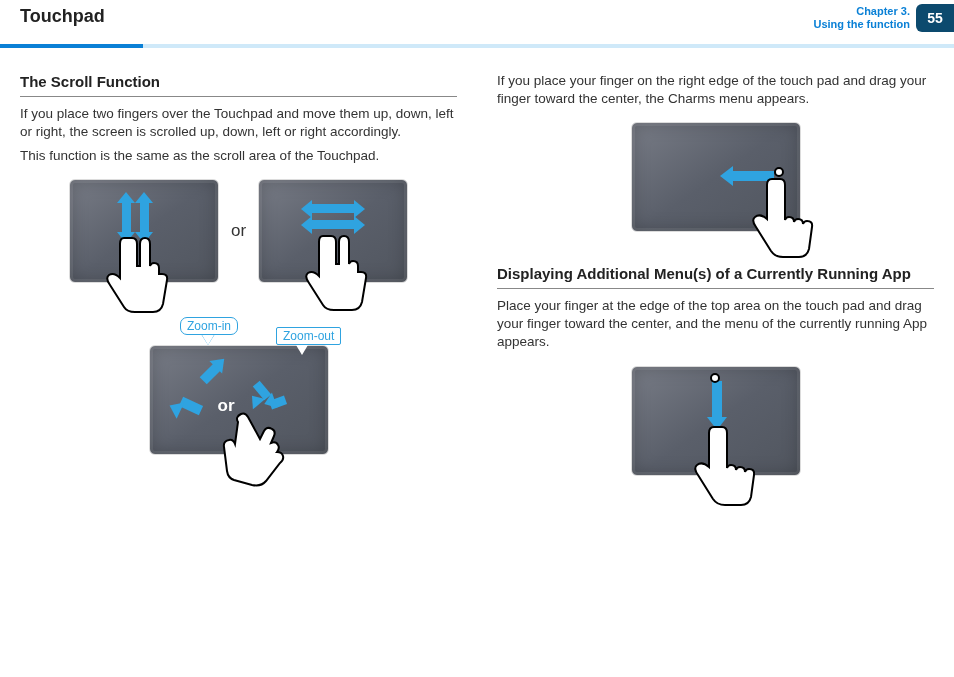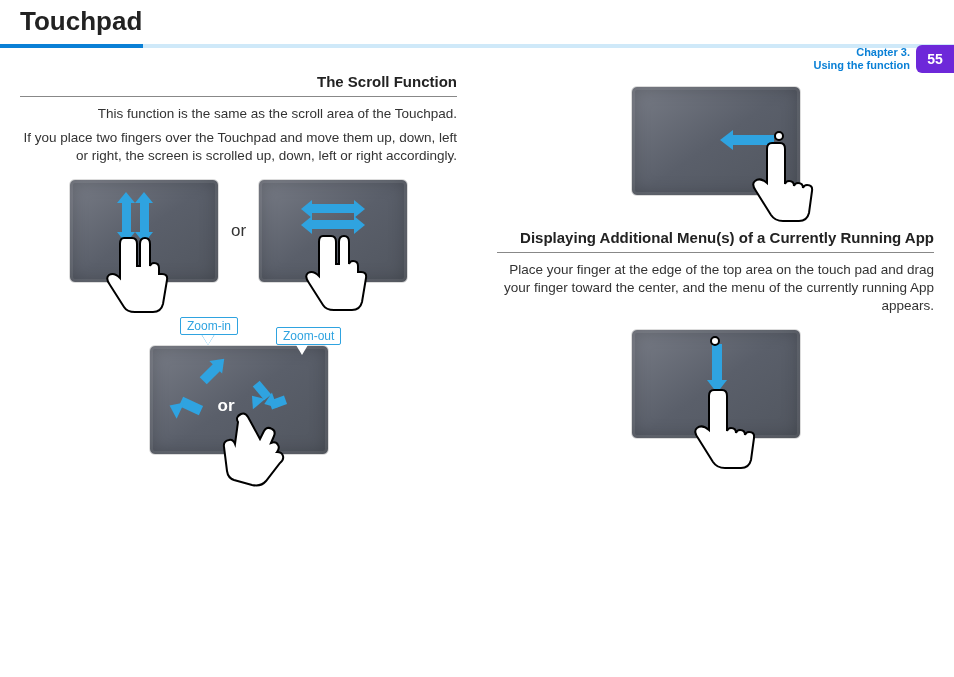--- a/index.html
+++ b/index.html
@@ -12,63 +12,61 @@
     color: #333;
   }
   .header {
     display: flex;
     align-items: flex-start;
     height: 44px;
     padding: 6px 0 0 20px;
     position: relative;
   }
   .title {
-    font-size: 26px;
+    font-size: 18px;
     font-weight: 700;
     color: #222;
   }
   .chapter-wrap {
     position: absolute;
     right: 0;
     top: 4px;
     display: flex;
     align-items: center;
-    margin-top: 41px;
   }
   .chapter-text {
     text-align: right;
     font-size: 11px;
     color: #0a80d6;
     font-weight: 600;
     line-height: 1.2;
     margin-right: 6px;
   }
   .page-badge {
-    background: #6d28d9;
+    background: #0c4a6e;
     color: #fff;
     font-weight: 700;
     font-size: 14px;
     width: 38px;
     height: 28px;
     border-radius: 6px 0 0 6px;
     display: flex;
     align-items: center;
     justify-content: center;
   }
   .accent-bar {
     height: 4px;
     background: linear-gradient(to right, #0a80d6 0%, #0a80d6 15%, #cfe9f9 15%, #cfe9f9 100%);
     margin-bottom: 24px;
   }
 
   .columns {
     display: flex;
     padding: 0 20px;
     gap: 40px;
-    text-align: right;
   }
   .col {
     width: 50%;
   }
 
   h2.section {
     font-size: 15px;
     font-weight: 700;
     color: #222;
     border-bottom: 1px solid #888;
@@ -169,22 +167,22 @@
     <div class="page-badge">55</div>
   </div>
 </div>
 <div class="accent-bar"></div>
 
 <div class="columns">
 
   <div class="col">
 
     <h2 class="section">The Scroll Function</h2>
+    <p class="body">If you place two fingers over the Touchpad and move them up, down, left or right, the screen is scrolled up, down, left or right accordingly.</p>
     <p class="body">This function is the same as the scroll area of the Touchpad.</p>
-    <p class="body">If you place two fingers over the Touchpad and move them up, down, left or right, the screen is scrolled up, down, left or right accordingly.</p>
 
     <div class="fig-row">
 
       <div class="pad">
 
         <div class="shaft" style="left:52px; top:20px; width:9px; height:34px;"></div>
         <div class="arrow" style="left:47.5px; top:12px; border-left:9px solid transparent; border-right:9px solid transparent; border-bottom:11px solid #2fa3e0;"></div>
         <div class="arrow" style="left:47.5px; top:52px; border-left:9px solid transparent; border-right:9px solid transparent; border-top:11px solid #2fa3e0;"></div>
         <div class="shaft" style="left:70px; top:20px; width:9px; height:34px;"></div>
         <div class="arrow" style="left:65.5px; top:12px; border-left:9px solid transparent; border-right:9px solid transparent; border-bottom:11px solid #2fa3e0;"></div>
@@ -220,30 +218,31 @@
         <div class="shaft" style="left:103px; top:40px; width:18px; height:9px; transform:rotate(50deg);"></div>
         <div class="arrow" style="left:100px; top:46px; border-top:8px solid transparent; border-bottom:8px solid transparent; border-right:11px solid #2fa3e0; transform:rotate(50deg);"></div>
         <div class="shaft" style="left:120px; top:52px; width:16px; height:9px; transform:rotate(-20deg);"></div>
         <div class="arrow" style="left:114px; top:48px; border-top:8px solid transparent; border-bottom:8px solid transparent; border-right:11px solid #2fa3e0; transform:rotate(-20deg);"></div>
         <span class="or-text white" style="left:68px; top:50px;">or</span>
 
         <svg class="hand" style="left:70px; top:58px;" width="90" height="100" viewBox="0 0 90 100">
           <path d="M18 18 q-3 -5 3 -8 q4 -2 7 3 l12 22 l4 -8 q3 -5 8 -2 q4 2 2 7 l-3 7 q5 -2 7 2 q2 3 -1 7 q5 0 6 4 q1 4 -3 7 l-14 18 q-5 6 -14 4 l-18 -5 q-6 -2 -7 -9 l-3 -24 q-1 -6 5 -7 q4 -1 6 4 z" fill="#fff" stroke="#000" stroke-width="2"></path>
         </svg>
       </div>
-      <div class="callout" style="left:160px; top:2px;">Zoom-in</div>
+      <div class="callout" style="left:160px; top:2px;border-radius:7px;">Zoom-in</div>
       <div class="callout-tail" style="left:182px; top:20px;"></div>
       <div class="callout" style="left:256px; top:12px;">Zoom-out</div>
       <div class="callout-tail" style="left:276px; top:30px;"></div>
     </div>
 
   </div>
 
   <div class="col">
 
+    <p class="body">If you place your finger on the right edge of the touch pad and drag your finger toward the center, the Charms menu appears.</p>
 
     <div class="fig-center">
       <div class="pad" style="width:170px; height:110px;">
         <div class="shaft" style="left:100px; top:48px; width:42px; height:10px;"></div>
         <div class="arrow" style="left:88px; top:43px; border-top:10px solid transparent; border-bottom:10px solid transparent; border-right:13px solid #2fa3e0;"></div>
         <div style="position:absolute; left:142px; top:44px; width:10px; height:10px; border:2px solid #000; border-radius:50%; background:#fff;"></div>
         <svg class="hand" style="left:112px; top:50px;" width="75" height="95" viewBox="0 0 75 95">
           <path d="M28 6 q-5 0 -5 6 v34 q-7 -6 -12 -2 q-4 3 1 10 l15 24 q4 6 12 6 h16 q8 0 10 -8 l3 -22 q1 -6 -5 -6 q-3 0 -4 3 q0 -5 -5 -5 q-3 0 -4 3 q0 -5 -5 -5 q-3 0 -4 3 v-35 q0 -6 -5 -6 z" fill="#fff" stroke="#000" stroke-width="2"></path>
         </svg>
       </div>

